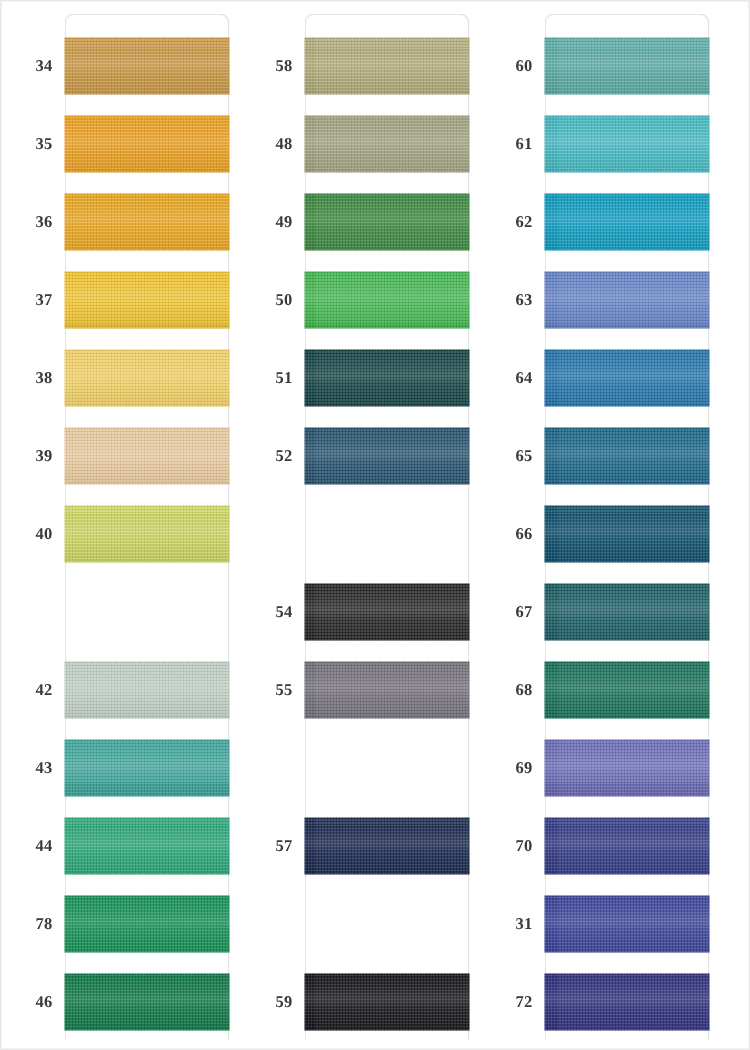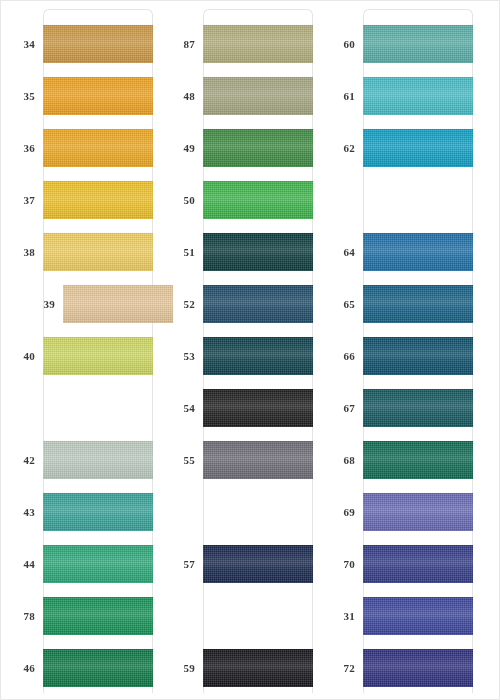--- a/index.html
+++ b/index.html
@@ -147,21 +147,21 @@
           <div class="sheen"></div>
         </div>
       </div>
       <div class="row" style="top: 232px;">
         <div class="row-label">38</div>
         <div class="swatch" style="background: rgb(240, 206, 95);">
           <div class="weave"></div>
           <div class="sheen"></div>
         </div>
       </div>
-      <div class="row" style="top: 284px; margin-left: 20px;">
+      <div class="row" style="top: 284px;">
         <div class="row-label">39</div>
         <div class="swatch" style="background: rgb(231, 199, 154);">
           <div class="weave"></div>
           <div class="sheen"></div>
         </div>
       </div>
       <div class="row" style="top: 336px;">
         <div class="row-label">40</div>
         <div class="swatch" style="background: rgb(205, 216, 97);">
           <div class="weave"></div>
@@ -201,21 +201,21 @@
         <div class="swatch" style="background: rgb(12, 120, 69);">
           <div class="weave"></div>
           <div class="sheen"></div>
         </div>
       </div>
     </div>
 
   <div class="column" id="column-2" style="left:160px;">
     <div class="card"></div>
   <div class="row" style="top: 24px;">
-        <div class="row-label">87</div>
+        <div class="row-label">58</div>
         <div class="swatch" style="background: rgb(178, 174, 124);">
           <div class="weave"></div>
           <div class="sheen"></div>
         </div>
       </div>
       <div class="row" style="top: 76px;">
         <div class="row-label">48</div>
         <div class="swatch" style="background: rgb(165, 165, 131);">
           <div class="weave"></div>
           <div class="sheen"></div>
@@ -238,27 +238,20 @@
       <div class="row" style="top: 232px;">
         <div class="row-label">51</div>
         <div class="swatch" style="background: rgb(12, 59, 60);">
           <div class="weave"></div>
           <div class="sheen"></div>
         </div>
       </div>
       <div class="row" style="top: 284px;">
         <div class="row-label">52</div>
         <div class="swatch" style="background: rgb(29, 75, 103);">
-          <div class="weave"></div>
-          <div class="sheen"></div>
-        </div>
-      </div>
-      <div class="row" style="top: 336px;">
-        <div class="row-label">53</div>
-        <div class="swatch" style="background: rgb(13, 64, 75);">
           <div class="weave"></div>
           <div class="sheen"></div>
         </div>
       </div>
       <div class="row" style="top: 388px;">
         <div class="row-label">54</div>
         <div class="swatch" style="background: rgb(29, 29, 29);">
           <div class="weave"></div>
           <div class="sheen"></div>
         </div>
@@ -302,20 +295,27 @@
           <div class="sheen"></div>
         </div>
       </div>
       <div class="row" style="top: 128px;">
         <div class="row-label">62</div>
         <div class="swatch" style="background: rgb(15, 159, 196);">
           <div class="weave"></div>
           <div class="sheen"></div>
         </div>
       </div>
+      <div class="row" style="top: 180px;">
+        <div class="row-label">63</div>
+        <div class="swatch" style="background: rgb(95, 126, 196);">
+          <div class="weave"></div>
+          <div class="sheen"></div>
+        </div>
+      </div>
       <div class="row" style="top: 232px;">
         <div class="row-label">64</div>
         <div class="swatch" style="background: rgb(28, 111, 168);">
           <div class="weave"></div>
           <div class="sheen"></div>
         </div>
       </div>
       <div class="row" style="top: 284px;">
         <div class="row-label">65</div>
         <div class="swatch" style="background: rgb(19, 95, 132);">

